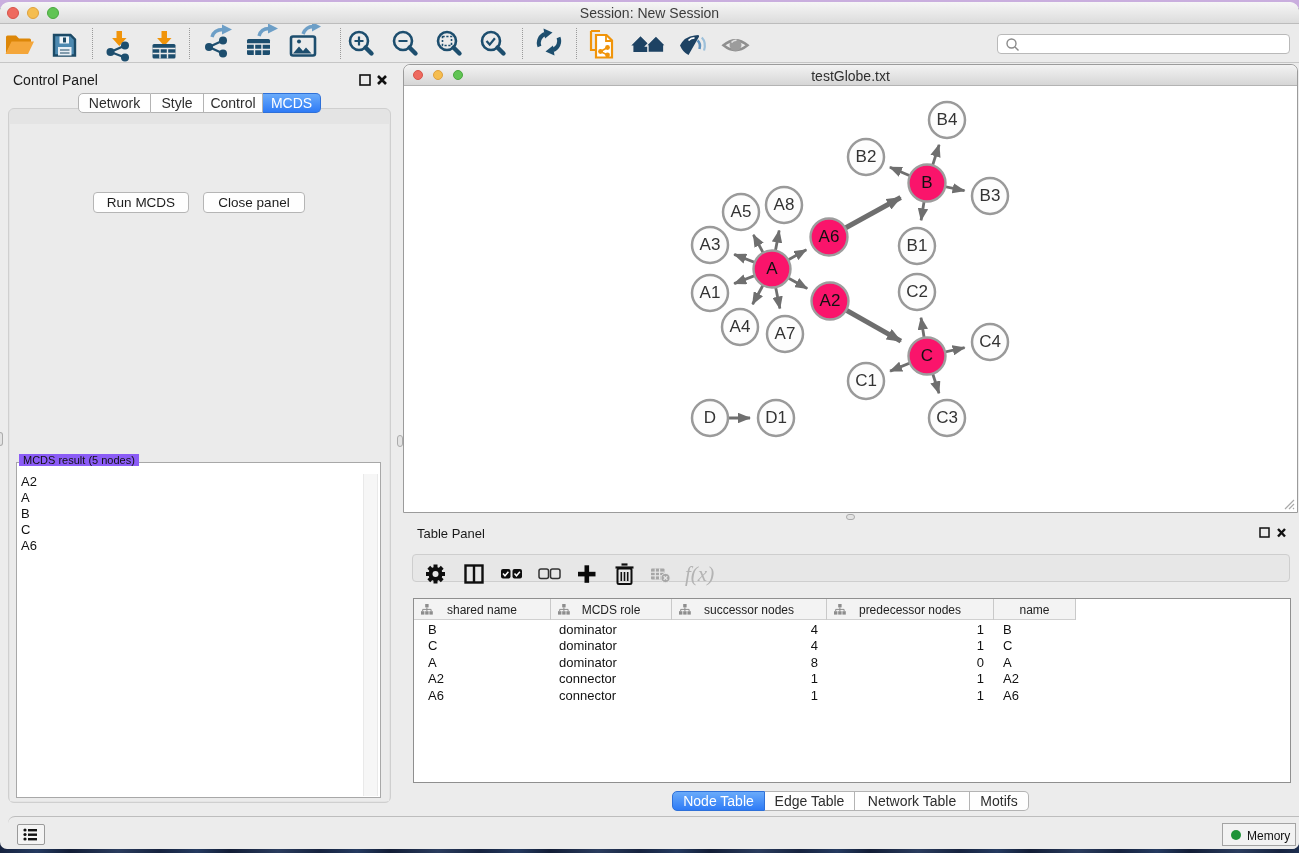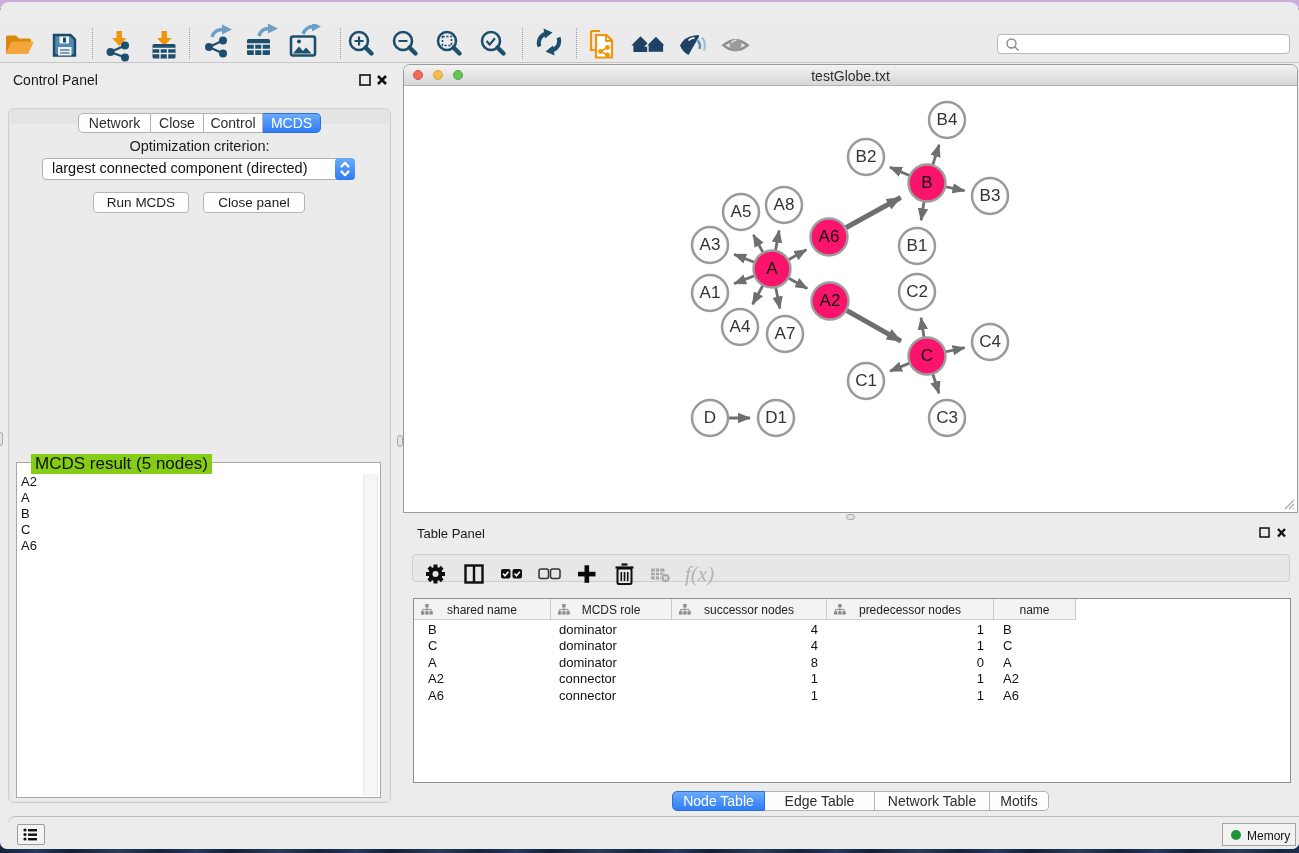--- a/index.html
+++ b/index.html
@@ -39,36 +39,36 @@
 #cp-box { position:absolute; left:8px; top:106px; width:383px; height:695px;
   background:#e4e4e4; border:1px solid #cfcfcf; border-radius:6px; }
 #cp-inner { position:absolute; left:10px; top:122px; width:379px; height:677px;
   background:#ebebeb; }
 .seg { position:absolute; display:flex; font-size:14px; height:20px; }
 .seg span { background:#fefefe; border:1px solid #b3b3b3; border-left:none;
   color:#2d2d2d; text-align:center; line-height:18px; display:block; }
 .seg span:first-child { border-left:1px solid #b3b3b3; border-radius:5px 0 0 5px; }
 .seg span:last-child { border-radius:0 5px 5px 0; }
 .seg span.sel { background:linear-gradient(#6aabfa,#2e7bf6); color:#fff; border-color:#2e70d8; }
-#cp-tabs { left:78px; top:111px; }
+#cp-tabs { left:78px; top:91px; }
 #opt-label { position:absolute; left:8px; top:136px; width:383px; text-align:center;
   font-size:14.5px; color:#1c1c1c; }
 #combo { position:absolute; left:42px; top:155.5px; width:313px; height:22px;
   background:#fff; border:1px solid #afafaf; border-radius:4px; }
 #combo .ct { position:absolute; left:9px; top:1.5px; font-size:14.5px; color:#111; }
 #combo .cap { position:absolute; right:-1px; top:-1px; width:20px; height:22px;
   background:linear-gradient(#6aabfa,#2e7bf6); border-radius:4px; }
 .btn { position:absolute; height:21px; background:#fefefe; border:1px solid #b5b5b5;
   border-radius:4px; font-size:13.5px; color:#1c1c1c; text-align:center; line-height:19px; }
 #btn-run { left:93px; top:189.5px; width:96px; }
 #btn-close { left:203px; top:189.5px; width:102px; }
 #groupbox { position:absolute; left:16px; top:460px; width:365px; height:336px;
   background:#fff; border:1px solid #a8a8a8; }
-#groupbox .legend { position:absolute; left:2px; top:-9px; background:#84cc16;
-  padding:0 4px; font-size:17px; color:#111;margin-left:12px; }
+#groupbox .legend { position:absolute; left:2px; top:-9px; background:#8b5cf6;
+  padding:0 4px; font-size:11px; color:#111; }
 #mcds-list { position:absolute; left:4px; top:11px; font-size:13px; color:#111; line-height:16.1px; }
 #gb-scroll { position:absolute; right:2px; top:11px; width:15px; height:322px;
   background:#f6f6f6; border-left:1px solid #e9e9e9; border-right:1px solid #e9e9e9; }
 
 
 .grip { position:absolute; background:#e3e3e3; border:1px solid #ababab; border-radius:3px; }
 
 
 #netwin { position:absolute; left:403px; top:62px; width:895px; height:449px;
   background:#fff; border:1px solid #9b9b9b; border-radius:7px 7px 0 0; }
@@ -106,20 +106,26 @@
   border-radius:50%; background:#1e9338; }
 #membtn .mt { position:absolute; left:24px; top:5px; }
 .winbtn { position:absolute; font-size:12px; color:#111; }
 </style>
 </head>
 <body>
 <div id="wall-top"></div>
 <div id="wall-bot"></div>
 <div id="app">
 
+  <div id="titlebar">
+    <div class="tl t1"></div>
+      <div class="tl t2"></div>
+      <div class="tl t3"></div>
+    <div class="ttl">Session: New Session</div>
+  </div>
 
   <div id="toolbar">
     <svg style="position:absolute;left:0;top:0" width="760" height="39" viewBox="0 0 760 39">
 
 <path d="M6,30 V13 q0,-1.5 1.5,-1.5 H16 l3,3 h10.5 q1.5,0 1.5,1.5 V19 H11.5 Z" fill="#dd8708"></path>
 <path d="M5.5,30 L11.5,17.5 H34 L28,30 Z" fill="#f4a63a"></path>
 
 <path d="M54,11 h16.5 l4.5,4.5 V31.5 H54 Z" fill="#4d89b0" stroke="#1c4a66" stroke-width="2.4"></path>
 <rect x="59.5" y="12.5" width="9.5" height="7" fill="#f2f6f9"></rect>
 <rect x="63" y="13.5" width="3" height="5" fill="#1c4a66"></rect>
@@ -224,33 +230,23 @@
 
   <div id="cp-title">Control Panel</div>
   <svg class="winbtn" width="30" height="13" style="left:359px;top:72px" viewBox="0 0 30 13">
     <rect x="1" y="1" width="10" height="10" fill="none" stroke="#111" stroke-width="1.6"></rect>
     <path d="M19 2 L27 10 M27 2 L19 10" stroke="#111" stroke-width="2.6"></path>
   </svg>
   <div id="cp-box"></div>
   <div id="cp-inner"></div>
   <div class="seg" id="cp-tabs">
     <span style="width:73px">Network</span>
-      <span style="width:53px">Close</span>
+      <span style="width:53px">Style</span>
       <span style="width:59px">Control</span>
       <span class="sel" style="width:58px">MCDS</span>
-  </div>
-  <div id="opt-label">Optimization criterion:</div>
-  <div id="combo">
-    <div class="ct">largest connected component (directed)</div>
-    <div class="cap">
-      <svg width="20" height="22" viewBox="0 0 20 22">
-        <path d="M6.5,8.5 L10,4.8 L13.5,8.5" stroke="#fff" stroke-width="2.2" fill="none" stroke-linecap="round" stroke-linejoin="round"></path>
-        <path d="M6.5,13.5 L10,17.2 L13.5,13.5" stroke="#fff" stroke-width="2.2" fill="none" stroke-linecap="round" stroke-linejoin="round"></path>
-      </svg>
-    </div>
   </div>
   <div class="btn" id="btn-run">Run MCDS</div>
   <div class="btn" id="btn-close">Close panel</div>
   <div id="groupbox">
     <div class="legend">MCDS result (5 nodes)</div>
     <div id="mcds-list">A2<br>A<br>B<br>C<br>A6</div>
     <div id="gb-scroll"></div>
   </div>
 
   <div class="grip" style="left:397px;top:433px;width:6px;height:12px"></div>
@@ -460,21 +456,21 @@
 1
 1</div>
     <div class="row-txt" style="left:589px;top:23px">B
 C
 A
 A2
 A6</div>
   </div>
   <div class="seg" id="tbl-tabs">
     <span class="sel" style="width:93px">Node Table</span>
-      <span style="width:110px">Edge Table</span>
+      <span style="width:90px">Edge Table</span>
       <span style="width:115px">Network Table</span>
       <span style="width:59px">Motifs</span>
   </div>
 
   <div id="statusbar">
     <div id="listbtn">
       <svg width="26" height="19" viewBox="0 0 26 19">
         <circle cx="7" cy="5" r="1.6" fill="#111"></circle>
         <circle cx="7" cy="9.5" r="1.6" fill="#111"></circle>
         <circle cx="7" cy="14" r="1.6" fill="#111"></circle>

